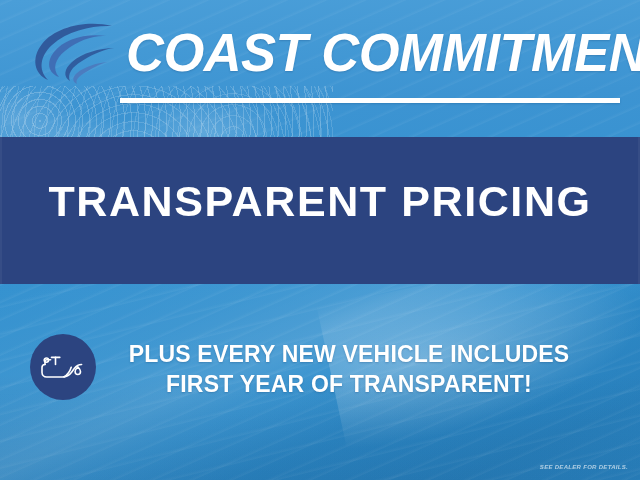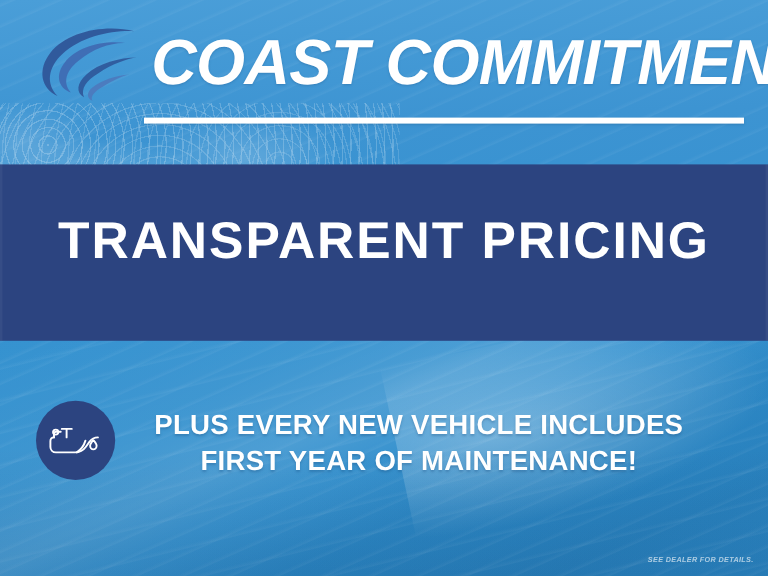--- a/index.html
+++ b/index.html
@@ -297,19 +297,19 @@
         <path d="M6.4 10.2 C5.2 10.2 4.2 9.3 4.2 8.1 C4.2 6.9 5.2 6 6.4 6 C7.6 6 8.6 6.9 8.6 8.1 C8.6 9.3 7.6 10.2 6.4 10.2 Z"></path>
         <path d="M15.5 12.5 L15.5 5.4"></path>
         <path d="M11.5 5.4 L19.8 5.4"></path>
         <path d="M24 25 C27.6 22.6 30 19.2 31.2 15.2"></path>
         <path d="M40.5 19.5 C40.5 21.2 39.3 22.5 37.8 22.5 C36.3 22.5 35.1 21.2 35.1 19.5 C35.1 17.8 37.8 14.8 37.8 14.8 C37.8 14.8 40.5 17.8 40.5 19.5 Z"></path>
       </svg>
     </div>
 
     <div class="maintenance-text">
       <div class="maintenance-line">PLUS EVERY NEW VEHICLE INCLUDES</div>
-      <div class="maintenance-line">FIRST YEAR OF MAINTENANCE!</div>
+      <div class="maintenance-line">FIRST YEAR OF TRANSPARENT!</div>
     </div>
   </div>
 
   <div class="disclaimer">SEE DEALER FOR DETAILS.</div>
 
 </div>
 
 </body></html>

